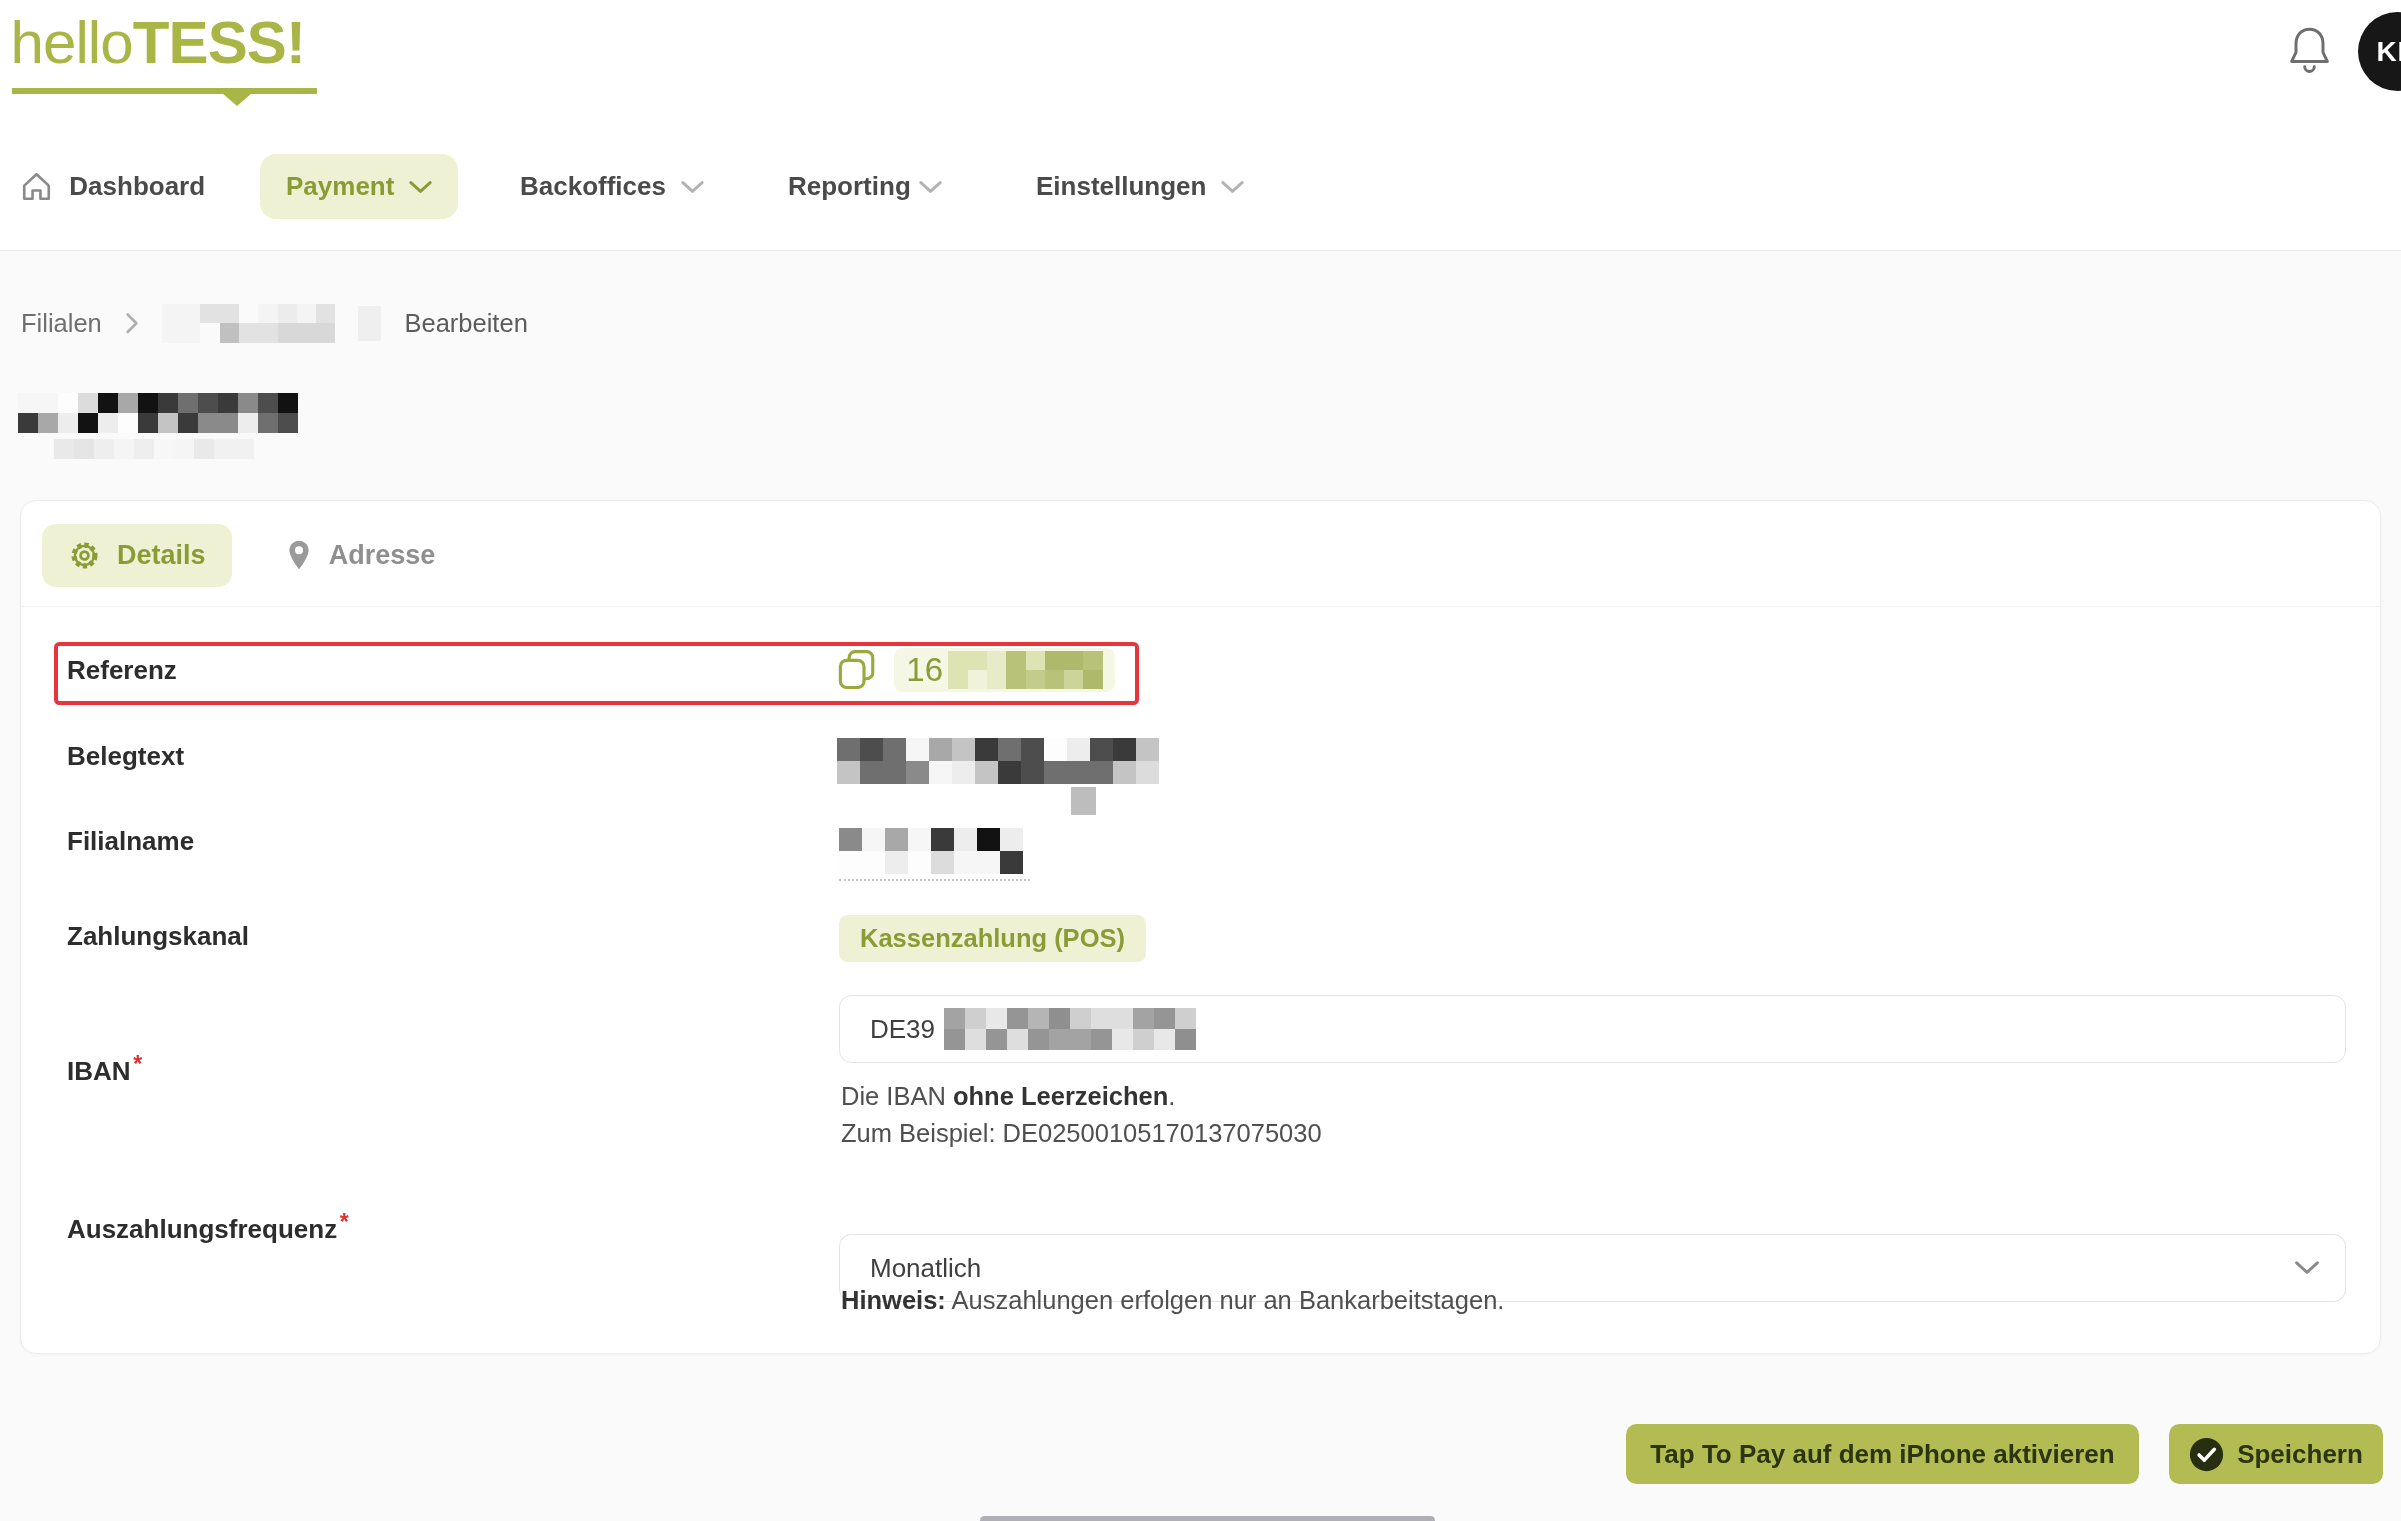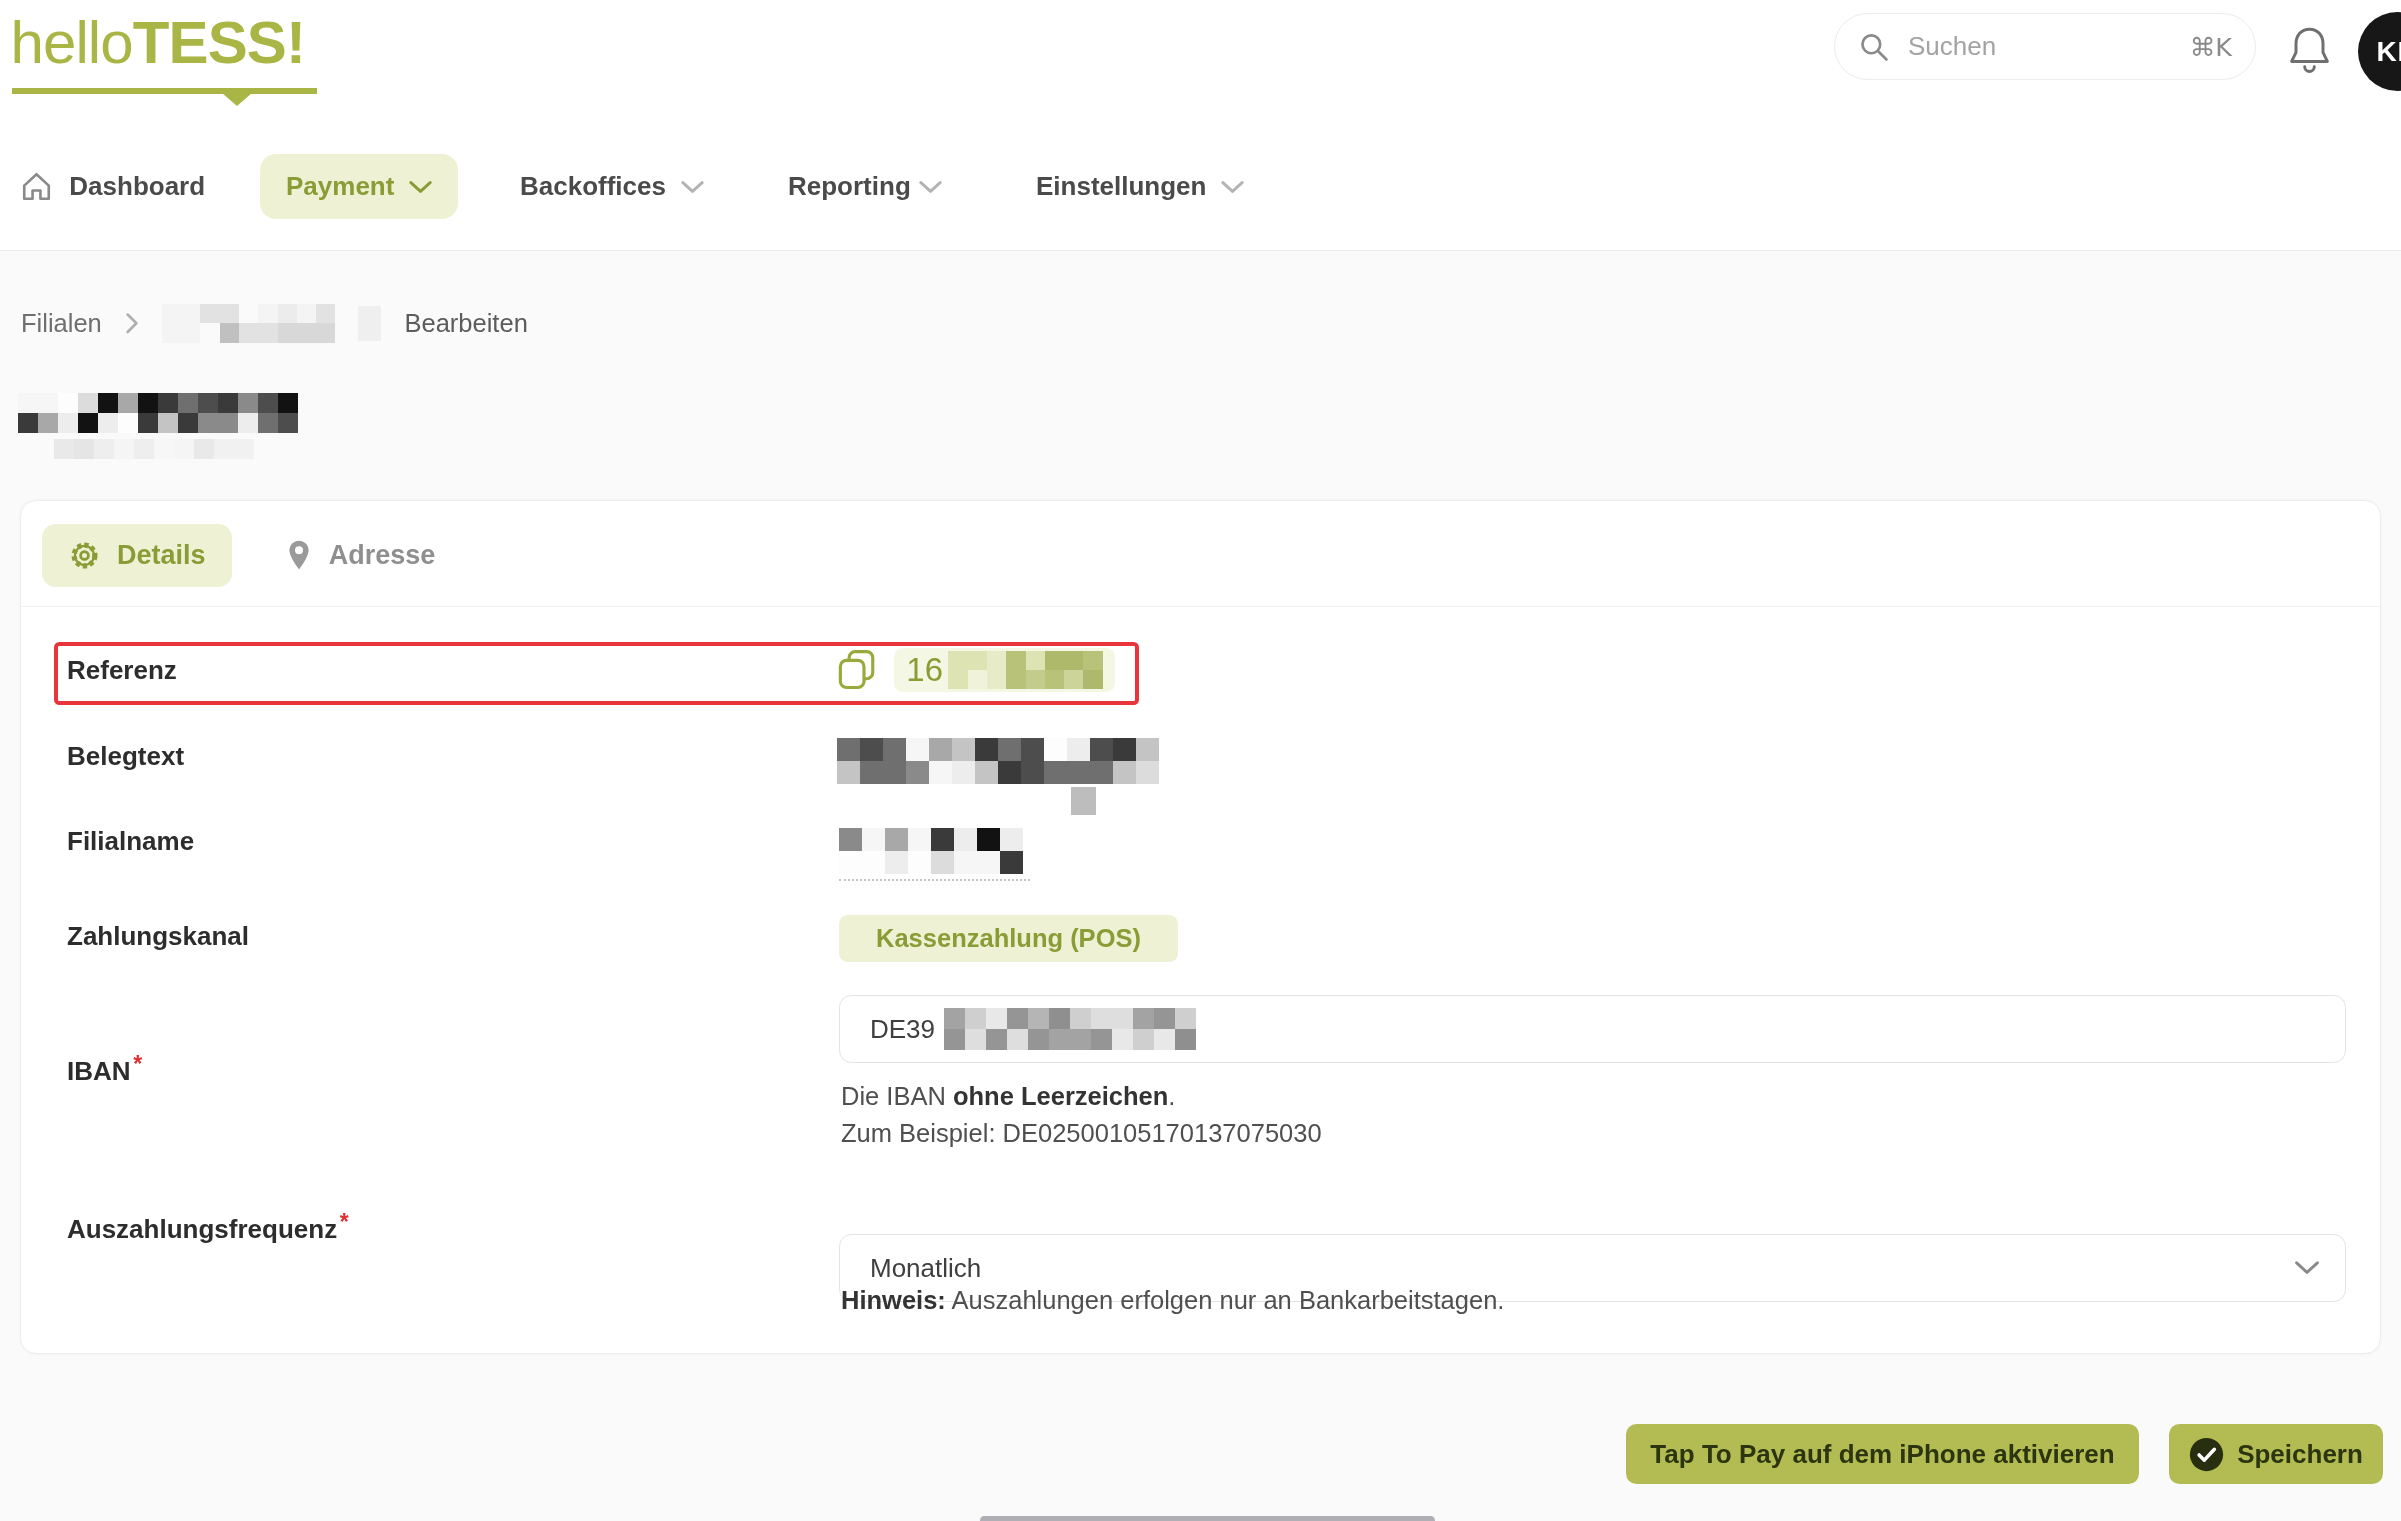--- a/index.html
+++ b/index.html
@@ -79,21 +79,21 @@
             cursor:pointer;padding:0;}
   .ref-badge{position:absolute;left:873px;top:147px;height:44px;background:#f5f7e5;border-radius:8.8px;
              display:flex;align-items:center;padding:0 12.3px;gap:5.3px;}
   .ref-badge .prefix{font-size:33px;font-weight:400;color:var(--badge_text,#8a9c35);}
 
   .value-mosaic{position:absolute;}
   .descender{position:absolute;left:1050px;top:286px;width:24.6px;height:28px;background:#bdbdbd;}
   .dotted-underline{position:absolute;left:818px;top:378px;width:191px;border-bottom:2.6px dotted #c4c4c4;}
 
   .kanal-badge{position:absolute;left:818px;top:414px;height:47px;background:var(--pill_light,#eef1d3);
-               border-radius:8.8px;display:flex;align-items:center;padding:0 37px;
+               border-radius:8.8px;display:flex;align-items:center;padding:0 21px;
                font-size:25.5px;font-weight:600;color:var(--badge_text,#8a9c35);}
 
   .field{position:absolute;left:818px;width:1507px;height:68px;background:#fff;border:1.8px solid #e3e3e3;
          border-radius:12.3px;box-sizing:border-box;display:flex;align-items:center;padding:0 30px;
          font-size:26px;color:#3f3f3f;cursor:text;}
   .iban-field{top:494px;gap:8.8px;}
   .select-field{top:733px;cursor:pointer;}
   .select-field .chevron{position:absolute;right:24.6px;display:flex;}
 
   .hint{position:absolute;left:820px;font-size:25.5px;color:#4f4f4f;white-space:nowrap;}
@@ -121,30 +121,20 @@
   <div class="content-bg"></div>
 
   <div class="brand">
     <span class="line">
       <span class="light">hello</span><span class="bold">TESS!</span>
     </span>
     <div class="brand-underline"></div>
     <div class="brand-caret"></div>
   </div>
 
-  <div class="search-box">
-    <span style="display:flex;">
-      <svg width="32" height="32" viewBox="0 0 36 36">
-          <circle cx="15" cy="15" r="10" fill="none" stroke="#8a8a8a" stroke-width="3"></circle>
-          <line x1="23" y1="23" x2="32" y2="32" stroke="#8a8a8a" stroke-width="3" stroke-linecap="round"></line>
-        </svg>
-    </span>
-    <input type="text" placeholder="Suchen" style="">
-    <span class="search-shortcut">⌘K</span>
-  </div>
 
   <button class="bell-btn">
     <span style="display:flex;">
       <svg width="51" height="54" viewBox="0 0 58 62">
         <path d="M29 6 C19 6 13.5 13.5 13.5 23 v9.5 L8.5 43 h41 L44.5 32.5 V23 C44.5 13.5 39 6 29 6 Z" fill="none" stroke="#6f6f6f" stroke-width="3.4" stroke-linejoin="round"></path>
         <path d="M23.5 49 a5.5 5.5 0 0 0 11 0" fill="none" stroke="#6f6f6f" stroke-width="3.4" stroke-linecap="round"></path>
       </svg>
     </span>
   </button>
 

